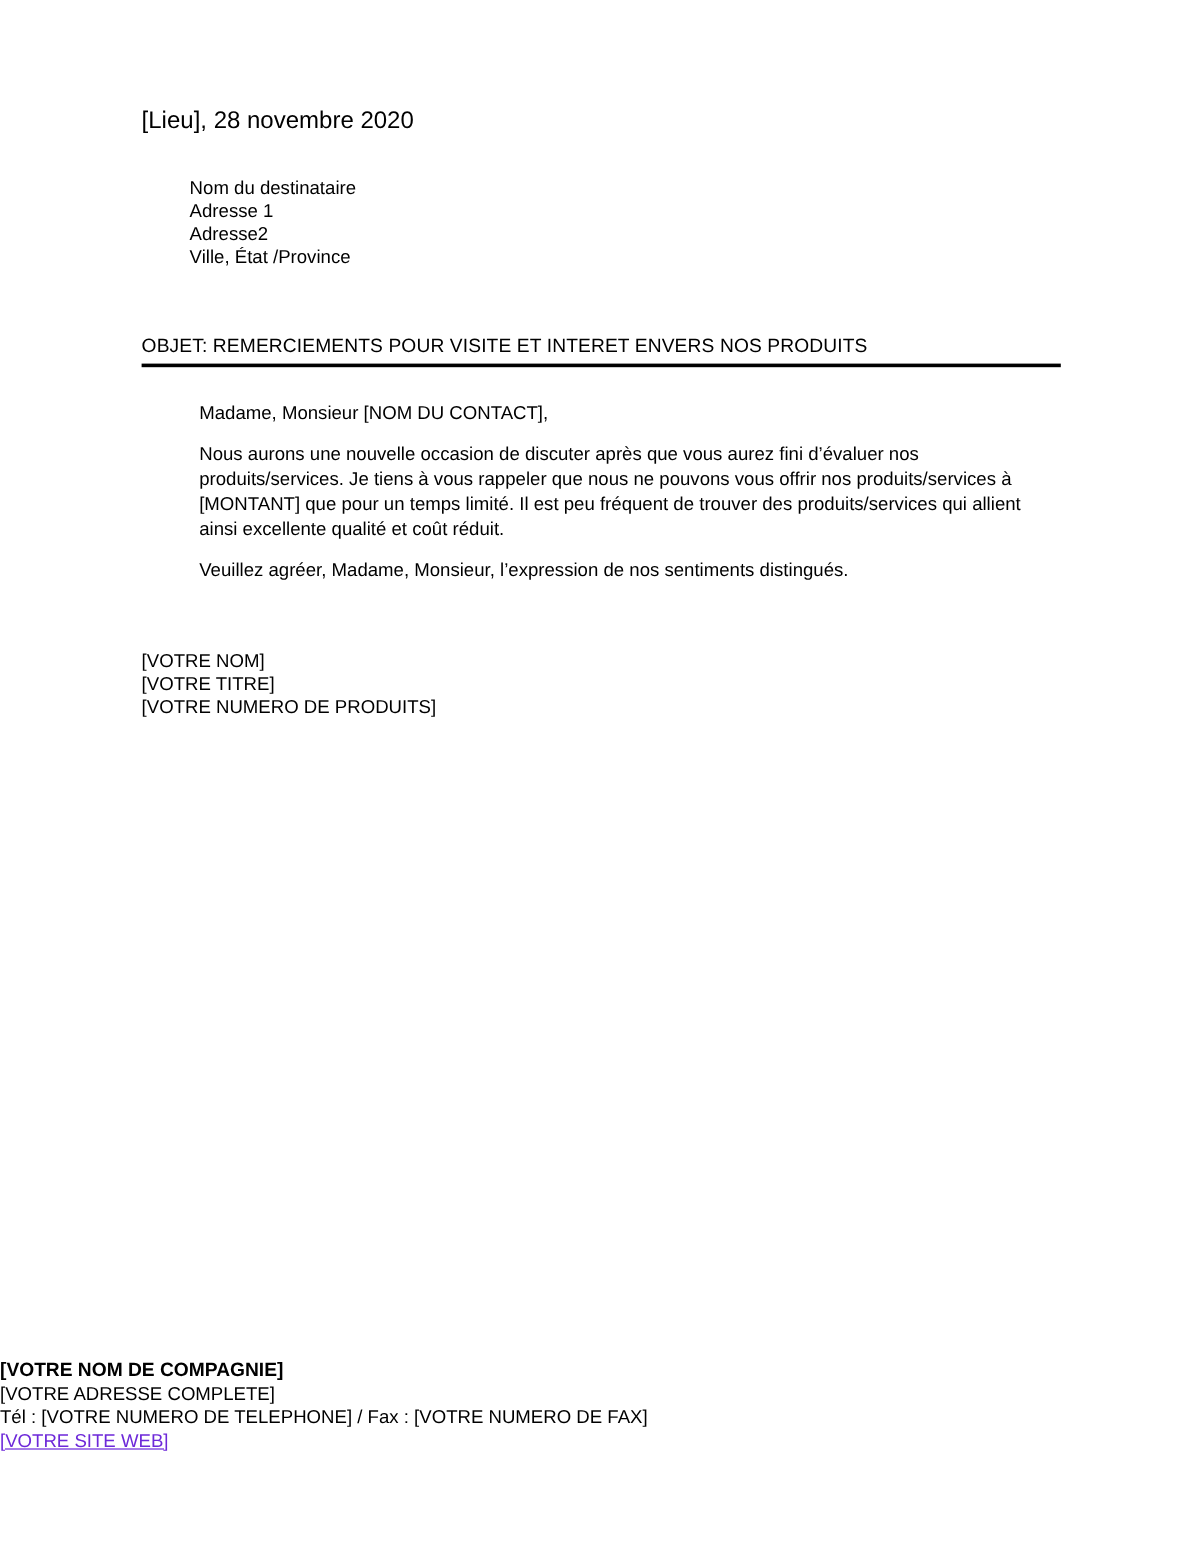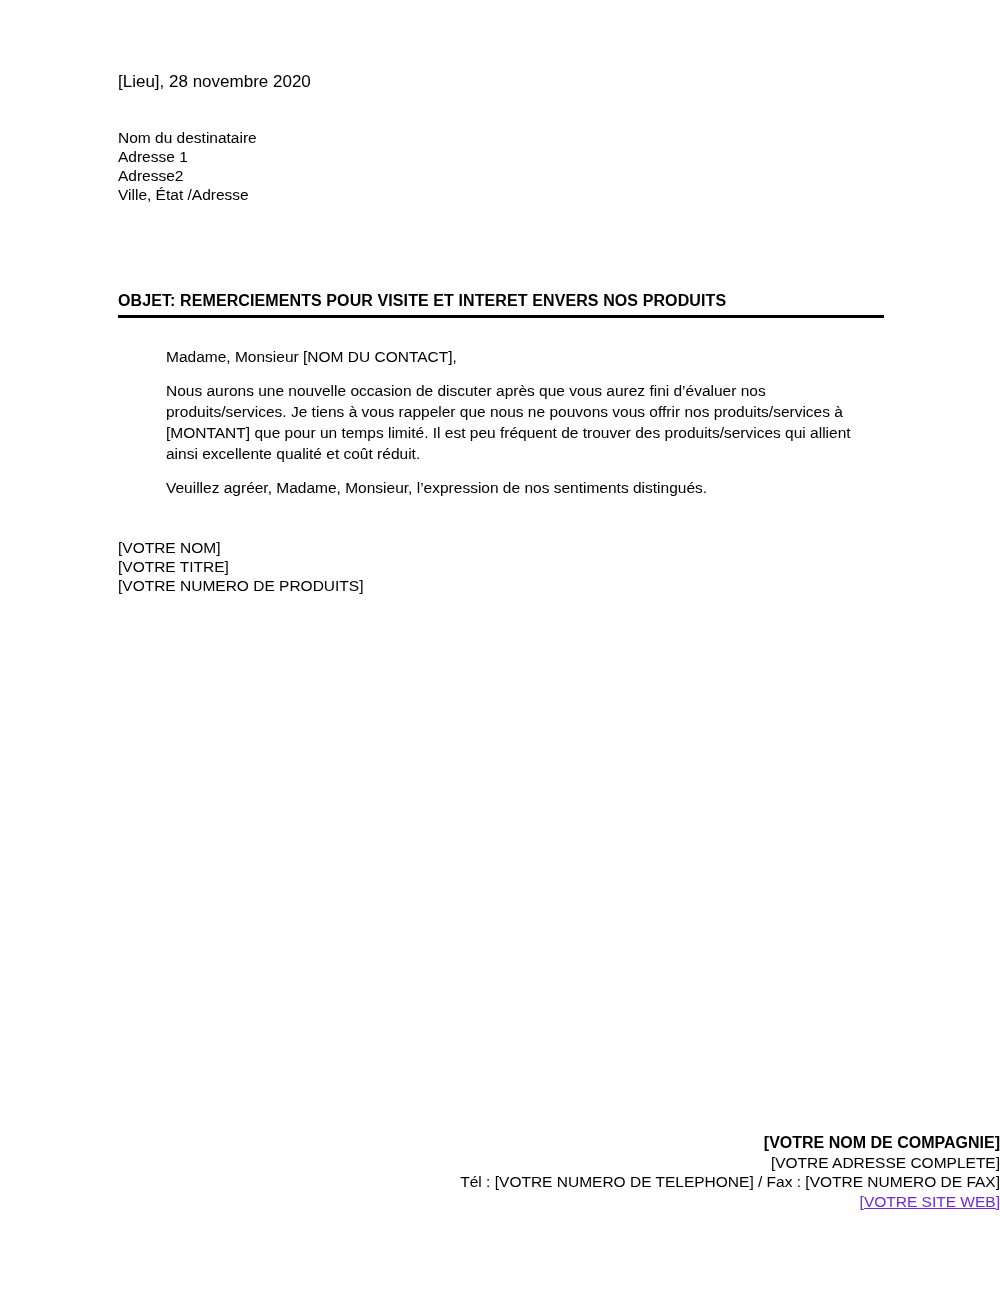--- a/index.html
+++ b/index.html
@@ -16,62 +16,63 @@
     color: #000000;
     overflow: hidden;
   }
   .content {
     position: absolute;
     left: 118px;
     top: 0;
     width: 766px;
   }
   .date-line {
-    margin-top: 72px;
-    font-size: 17px;
+    margin-top: 92px;
+    font-size: 20px;
     line-height: 19px;
   }
   .recipient-block {
     margin-top: 37px;
     font-size: 15.5px;
     line-height: 19px;
+    margin-left: 40px;
   }
   .subject-line {
-    margin-top: 88px;
+    margin-top: 56px;
     font-size: 16px;
     line-height: 17px;
-    font-weight: bold;
+    font-weight: normal;
     letter-spacing: 0.1px;
   }
   .subject-rule {
     margin-top: 6px;
     height: 3px;
     background: #000000;
     width: 766px;
   }
   .body-para {
     margin-top: 13px;
     font-size: 15.5px;
     line-height: 21px;
     margin-left: 48px;
   }
   .body-para.salutation {
     margin-top: 28px;
   }
   .signature-block {
-    margin-top: 40px;
+    margin-top: 56px;
     font-size: 15.5px;
     line-height: 19px;
   }
   .footer {
     position: absolute;
     left: 0;
     top: 1133px;
     width: 1000px;
-    text-align: right;
+    text-align: left;
     font-size: 15.5px;
     line-height: 19.5px;
   }
   .footer .company-name {
     font-weight: bold;
     font-size: 16px;
   }
   .footer a.website-link {
     color: #6d28d9;
     text-decoration: underline;
@@ -83,21 +84,21 @@
 
 <div class="page">
   <div class="content">
 
     <div class="date-line">[Lieu], 28 novembre 2020</div>
 
     <div class="recipient-block">
         <div>Nom du destinataire</div>
         <div>Adresse 1</div>
         <div>Adresse2</div>
-        <div>Ville, État /Adresse</div>
+        <div>Ville, État /Province</div>
       </div>
 
     <div class="subject-line">OBJET: REMERCIEMENTS POUR VISITE ET INTERET ENVERS NOS PRODUITS</div>
 
     <div class="subject-rule"></div>
 
     <div class="body-para salutation">Madame, Monsieur [NOM DU CONTACT],</div>
 
     <div>
         <div class="body-para">Nous aurons une nouvelle occasion de discuter après que vous aurez fini d’évaluer nos produits/services. Je tiens à vous rappeler que nous ne pouvons vous offrir nos produits/services à [MONTANT] que pour un temps limité. Il est peu fréquent de trouver des produits/services qui allient ainsi excellente qualité et coût réduit.</div>

